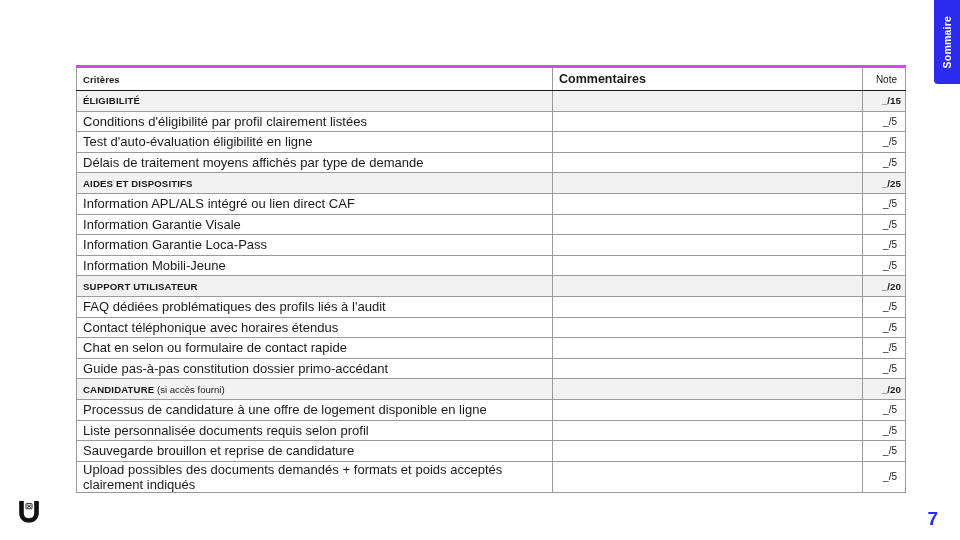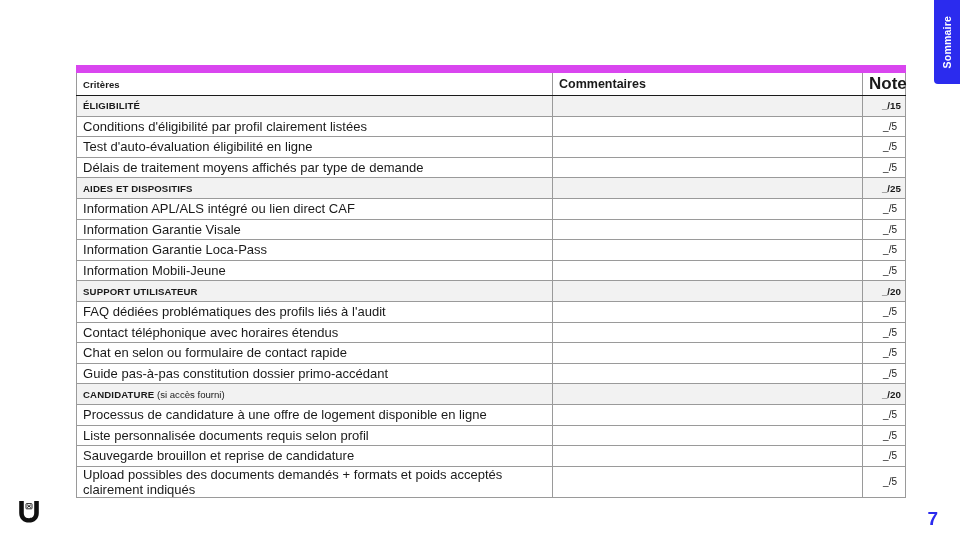--- a/index.html
+++ b/index.html
@@ -59,35 +59,35 @@
     font-weight: normal;
     background: #ffffff;
   }
   col.c-crit { width: 476px; }
   col.c-comm { width: 310px; }
   col.c-note { width: 43px; }
 
   
   tr.head-row td {
     height: 22px;
-    border-top: 8px solid #d946ef;
+    border-top: 3px solid #d946ef;
     border-bottom: 1.5px solid #1a1a1a;
   }
   tr.head-row td.h-crit {
     font-size: 9.5px;
     font-weight: bold;
     letter-spacing: 0.1px;
   }
   tr.head-row td.h-comm {
     font-size: 12.5px;
     font-weight: bold;
   }
   tr.head-row td.h-note {
-    font-size: 17px;
-    font-weight: bold;
+    font-size: 10px;
+    font-weight: normal;
     text-align: right;
     padding-right: 8px;
   }
 
   
   tr.section-row td {
     background: #f2f2f2;
     height: 19.6px;
   }
   tr.section-row td.s-crit {

